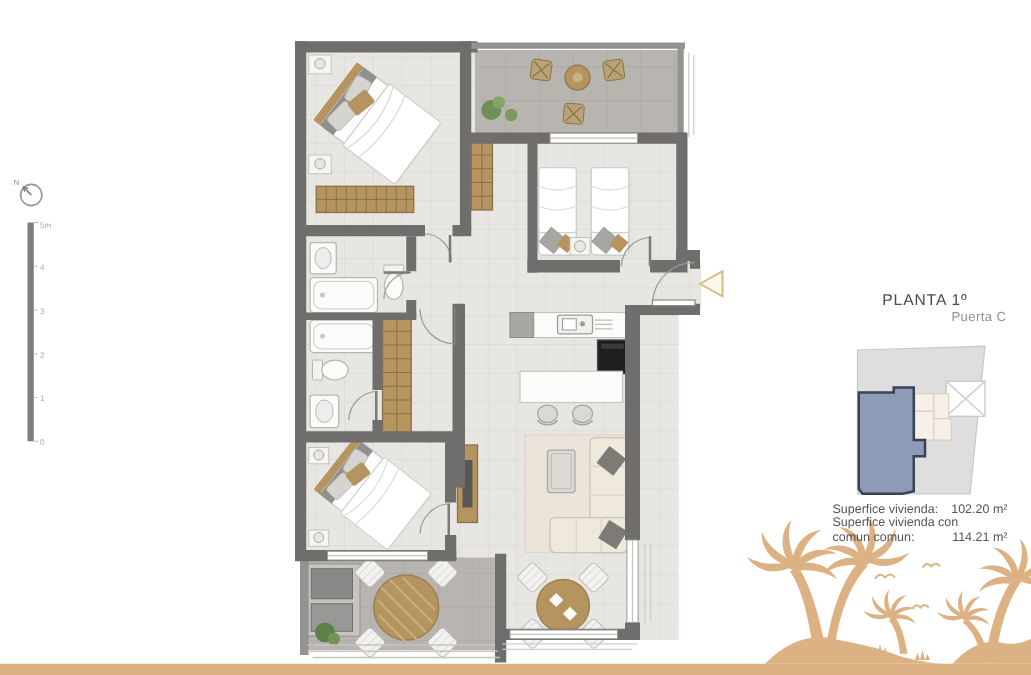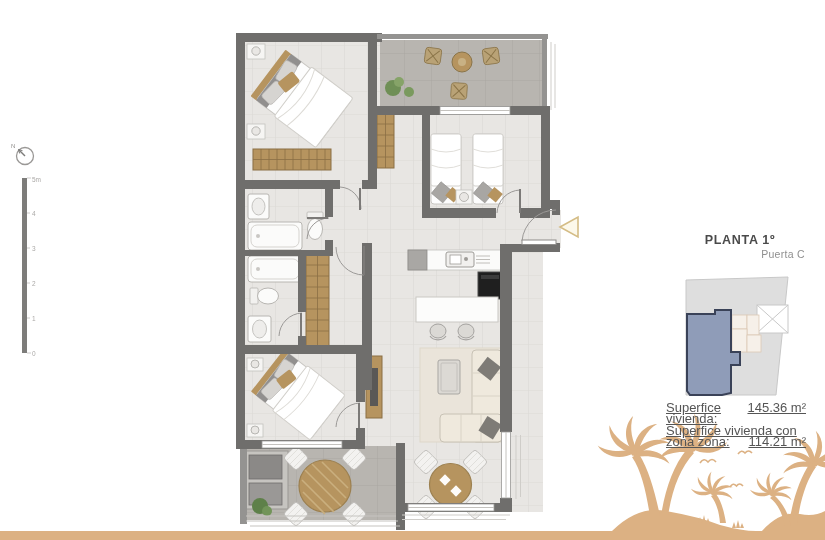--- a/index.html
+++ b/index.html
@@ -7,28 +7,28 @@
     --terrace:#b8b5b0; --terrace-line:#aaa7a2; --wood:#b6945f; --wood-dark:#8a6f45;
     --accent:#dcb183; --unit-highlight:#8f9cb8; --unit-border:#3a4258; --keyplan-bg:#dedede;
   }
   html,body{margin:0;padding:0;}
   body{
     width:825px;height:540px;position:relative;background:#ffffff;overflow:hidden;
     font-family:"Liberation Sans", sans-serif; -webkit-font-smoothing:antialiased;
   }
   .title{
     position:absolute;left:675px;top:233px;width:130px;text-align:center;
-    font-size:12.5px;font-weight:bold;letter-spacing:.7px;color:#4a4a4a;
+    font-size:12.5px;font-weight:normal;letter-spacing:.7px;color:#4a4a4a;
   }
   .subtitle{
     position:absolute;left:675px;top:248px;width:130px;text-align:right;
     font-size:10.5px;color:#8f8f8f;letter-spacing:.3px;
   }
   .areas{
-    position:absolute;left:666px;top:402px;width:140px;font-size:13px;color:#555;line-height:11.4px;text-decoration:underline;
+    position:absolute;left:666px;top:402px;width:140px;font-size:10px;color:#555;line-height:11.4px;
   }
   .area-row{display:flex;justify-content:space-between;}
   .area-row .val{white-space:nowrap;}
   svg text{font-family:"Liberation Sans", sans-serif;}
 </style>
 </head>
 <body>
 
 
 
@@ -356,26 +356,26 @@
   </g>
 </svg>
 
 
 <div class="title">PLANTA 1º</div>
 <div class="subtitle">Puerta C</div>
 
 <div class="areas">
   <div class="area-row">
     <span>Superfice vivienda:</span>
-    <span class="val">145.36 m²</span>
+    <span class="val">102.20 m²</span>
   </div>
   <div class="area-row">
     <span>Superfice vivienda con</span>
     <span class="val"></span>
   </div>
   <div class="area-row">
-    <span>zona zona:</span>
+    <span>comun comun:</span>
     <span class="val">114.21 m²</span>
   </div>
 </div>
 
 
 
 
 </body></html>

